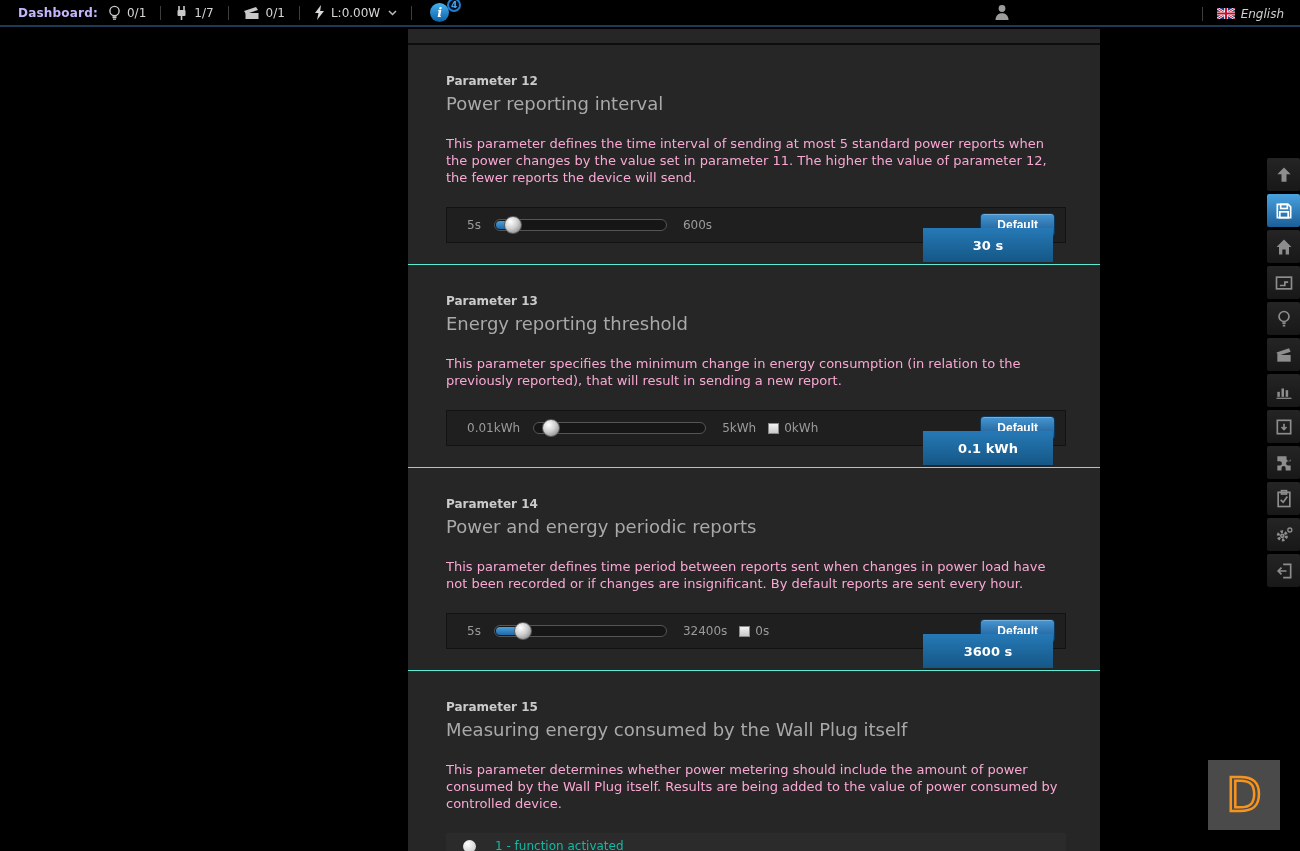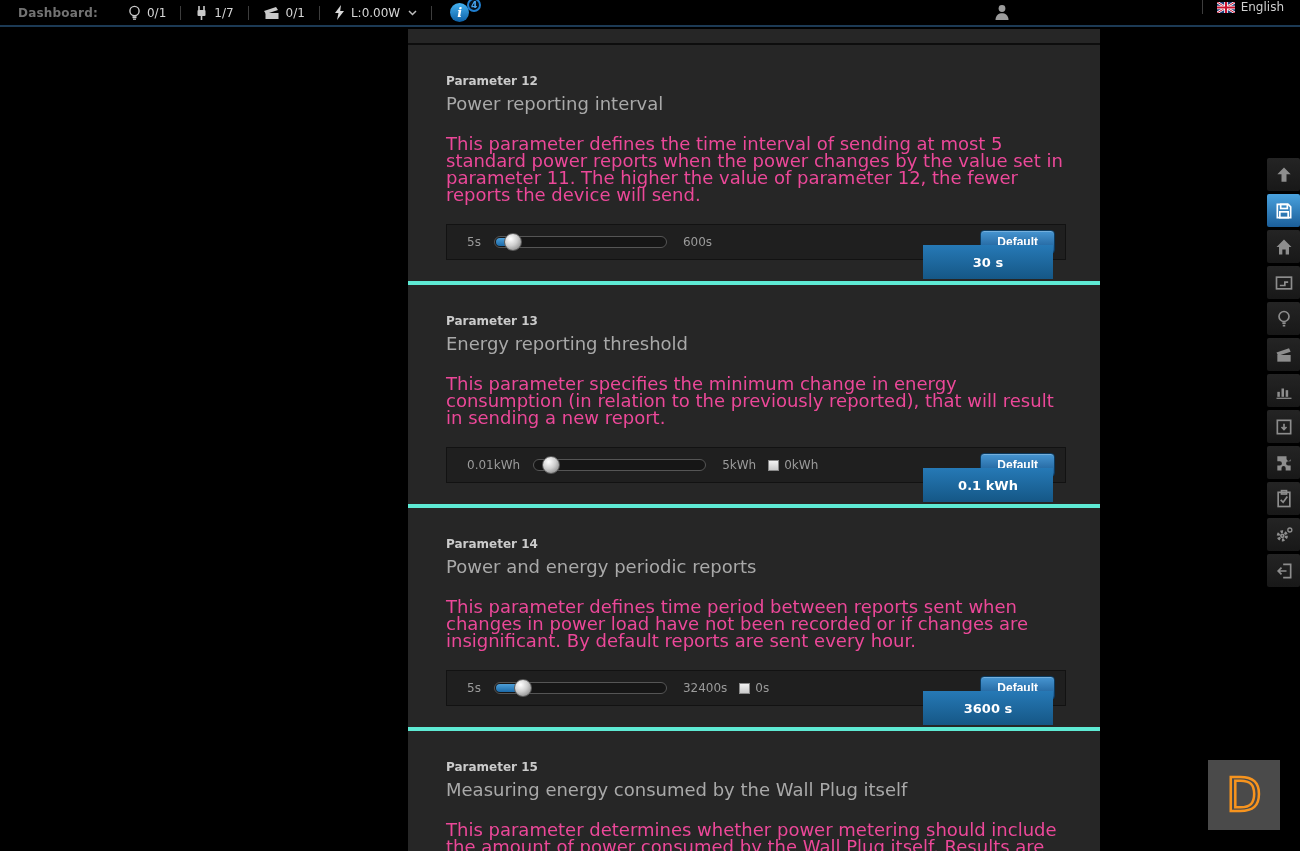--- a/index.html
+++ b/index.html
@@ -1,44 +1,44 @@
 <!DOCTYPE html>
 <html><head>
 <meta charset="utf-8">
 <style>
   * { margin:0; padding:0; box-sizing:border-box; }
   html,body { width:1300px; height:851px; overflow:hidden; background:#000; font-family:"DejaVu Sans", sans-serif; }
 
   
   .topbar { position:relative; height:27px; background:#000; border-bottom:2px solid #1c3a55;
             display:flex; align-items:center; padding-left:18px; color:#d6d6d6; font-size:12px; }
-  .tb-dash { font-weight:bold; color:#737373; margin-right:20px; letter-spacing:.2px; }
+  .tb-dash { font-weight:bold; color:#c4b5fd; letter-spacing:.2px; }
   .tb-item { display:flex; align-items:center; gap:6px; margin:0 10px; cursor:pointer; }
   .tb-sep { width:1px; height:14px; background:#3d3d3d; margin:0 4px; }
   .tb-item svg { display:block; }
   .chev { margin-left:2px; }
   .info-wrap { position:relative; margin-left:14px; cursor:pointer; }
   .info-circle { width:19px; height:19px; border-radius:50%;
     background:linear-gradient(#45b3f2,#0c5fa5); display:flex; align-items:center; justify-content:center;
     color:#fff; font-family:"DejaVu Serif", serif; font-style:italic; font-weight:bold; font-size:13px; }
   .info-badge { position:absolute; top:-5px; right:-12px; width:14px; height:14px; border-radius:50%;
     background:#060f1b; border:2px solid #1f7ecf; color:#49a4ef; font-size:9px; font-weight:bold;
     display:flex; align-items:center; justify-content:center; }
   .tb-user { position:absolute; left:994px; top:4px; cursor:pointer; }
-  .tb-right { position:absolute; right:16px; top:0; height:27px; display:flex; align-items:flex-start; gap:10px; }
+  .tb-right { position:absolute; right:16px; top:0; height:27px; display:flex; align-items:center; gap:10px;font-style:italic; }
   .lang { display:flex; align-items:center; gap:6px; cursor:pointer; color:#cfcfcf; }
 
   
   .panel { position:absolute; left:408px; top:29px; width:692px; height:822px; background:#262626; }
   .panel-top-strip { height:16px; border-bottom:2px solid #0d0d0d; }
-  .section { padding:29px 34px 21px 38px; border-bottom:4px solid #5eead4; }
+  .section { padding:29px 34px 21px 38px; border-bottom:1px solid #5eead4; }
   .section:last-child { border-bottom:none; }
   .p-title { font-size:12px; font-weight:bold; color:#cbcbcb; margin-bottom:5px; }
   .p-sub { font-size:18px; color:#a9a9a9; margin-bottom:21px; }
-  .p-desc { font-size:18px; color:#ec4899; line-height:17px; margin-bottom:21px; max-width:625px; }
+  .p-desc { font-size:13px; color:#f9a8d4; line-height:17px; margin-bottom:21px; max-width:625px; }
 
   
   .ctrl-row { position:relative; width:620px; height:36px; background:#1f1f1f;
     border:1px solid #121212; display:flex; align-items:center; padding-left:20px;justify-content:center; }
   .lbl { font-size:12px; color:#9b9b9b; white-space:nowrap; }
   .slider { position:relative; width:173px; height:12px; background:#161616;
     border:1px solid #555; border-radius:6px; margin:0 16px 0 13px; cursor:pointer; }
   .slider .fill { position:absolute; left:1px; top:1px; height:8px; border-radius:5px;
     background:linear-gradient(#4d9fd8,#1c6aa8); }
   .slider .knob { position:absolute; top:-4px; width:18px; height:18px; border-radius:50%;

